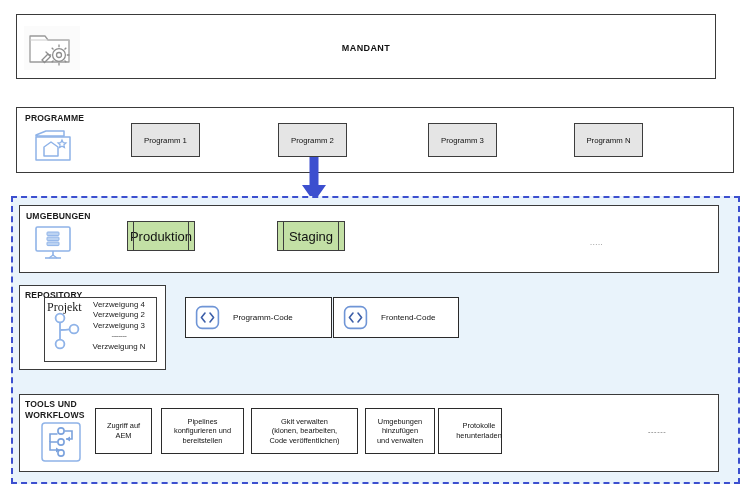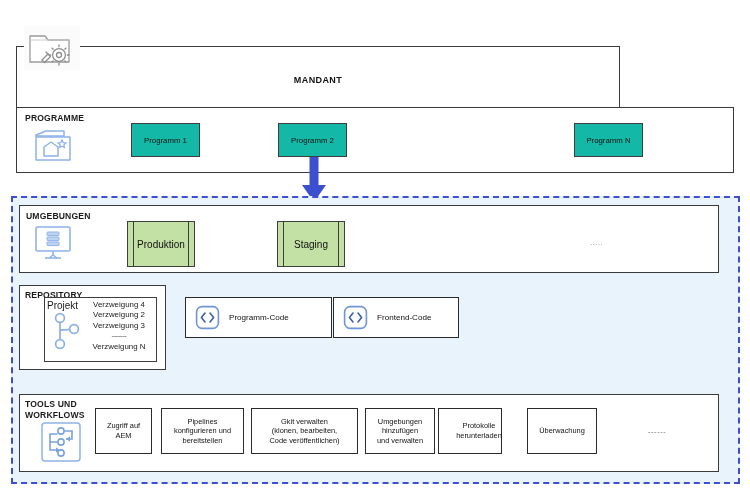--- a/index.html
+++ b/index.html
@@ -30,39 +30,39 @@
     position: absolute;
     font-size: 8.6px;
     font-weight: bold;
     color: #1a1a1a;
     letter-spacing: 0.15px;
     line-height: 10.5px;
     white-space: pre-line;
   }
 
   
-  #mandant-panel { left: 16px; top: 14px; width: 604px; height: 65px; margin-top: 32px; }
+  #mandant-panel { left: 16px; top: 14px; width: 700px; height: 65px; }
   #mandant-title {
     position: absolute;
     left: 0; right: 0; top: 28px;
     text-align: center;
     font-size: 9px;
     font-weight: bold;
     color: #111;
     letter-spacing: 0.4px;
   }
 
   
   #programme-panel { left: 16px; top: 107px; width: 718px; height: 66px; }
   .prog-box {
     position: absolute;
     top: 123px;
     width: 69px;
     height: 34px;
-    background: #14b8a6;
+    background: #e5e5e5;
     border: 1.5px solid #3d3d3d;
     box-sizing: border-box;
     display: flex;
     align-items: center;
     justify-content: center;
     font-size: 7.8px;
     color: #111;
   }
 
   
@@ -76,28 +76,28 @@
     background: #e9f3fb;
     box-sizing: border-box;
   }
 
   
   #umgebungen-panel { left: 19px; top: 205px; width: 700px; height: 68px; }
   .env-box {
     position: absolute;
     top: 221px;
     width: 68px;
-    height: 46px;
+    height: 30px;
     background: #c3e0a5;
     border: 1.5px solid #3d3d3d;
     box-sizing: border-box;
     display: flex;
     align-items: center;
     justify-content: center;
-    font-size: 10px;
+    font-size: 13px;
     color: #111;
   }
   .env-box::before, .env-box::after {
     content: "";
     position: absolute;
     top: 0;
     bottom: 0;
     width: 0;
     border-left: 1.4px solid #3d3d3d;
   }
@@ -113,22 +113,23 @@
     width: 113px;
     height: 65px;
     border: 1.3px solid #3d3d3d;
     background: #ffffff;
     box-sizing: border-box;
   }
   #repo-projekt-label {
     position: absolute;
     left: 47px;
     top: 300px;
-    font-size: 10px;
+    font-size: 12px;
     color: #1a1a1a;
+    font-family: Liberation Serif, serif;
   }
   #repo-branches {
     position: absolute;
     left: 83px;
     top: 300px;
     width: 72px;
     font-size: 7.9px;
     color: #1a1a1a;
     line-height: 10.4px;
     text-align: center;
@@ -142,21 +143,21 @@
     height: 41px;
     border: 1.4px solid #2a2a2a;
     background: #ffffff;
     box-sizing: border-box;
     display: flex;
     align-items: center;
   }
   .code-box .code-label {
     font-size: 8.1px;
     color: #111;
-    margin-left: 9px;
+    padding-left: 13px;
   }
   .code-icon-wrap { margin-left: 9px; display: flex; align-items: center; }
 
   
   #tools-panel { left: 19px; top: 394px; width: 700px; height: 78px; }
   .tool-box {
     position: absolute;
     top: 408px;
     height: 46px;
     border: 1.3px solid #2b2b2b;
@@ -238,20 +239,23 @@
       <path d="M31 14 l1.2 2.6 2.8 0.3 -2.1 1.9 0.6 2.8 -2.5 -1.4 -2.5 1.4 0.6 -2.8 -2.1 -1.9 2.8 -0.3 Z" fill="none" stroke="#8fb3e8" stroke-width="1.2"></path>
     </svg>
   </div>
 
   <div class="prog-box" style="left:131px;">
     <span>Programm 1</span>
   </div>
   <div class="prog-box" style="left:278px;text-align:center;">
     <span>Programm 2</span>
   </div>
+  <div class="prog-box" style="left:428px;">
+    <span>Programm 3</span>
+  </div>
   <div class="prog-box" style="left:574px;">
     <span>Programm N</span>
   </div>
 
   <div id="flow-arrow">
     <svg width="26" height="46" viewBox="0 0 26 46">
       <path d="M8.5 0 L17.5 0 L17.5 28 L25 28 L13 45 L1 28 L8.5 28 Z" fill="#3c4fcf"></path>
     </svg>
   </div>
 
@@ -366,18 +370,15 @@
   </div>
   <div class="tool-box" style="left:365px; width:70px;">
     <span>Umgebungen
 hinzufügen
 und verwalten</span>
   </div>
   <div class="tool-box" style="left:438px; width:64px;padding-left:21px;">
     <span>Protokolle
 herunterladen</span>
   </div>
-  <div class="tool-box" style="left:527px; width:70px;">
-    <span>Überwachung</span>
-  </div>
   <div class="ellipsis" style="left:648px; top:427px;">------</div>
 
 </div>
 
 </body></html>

